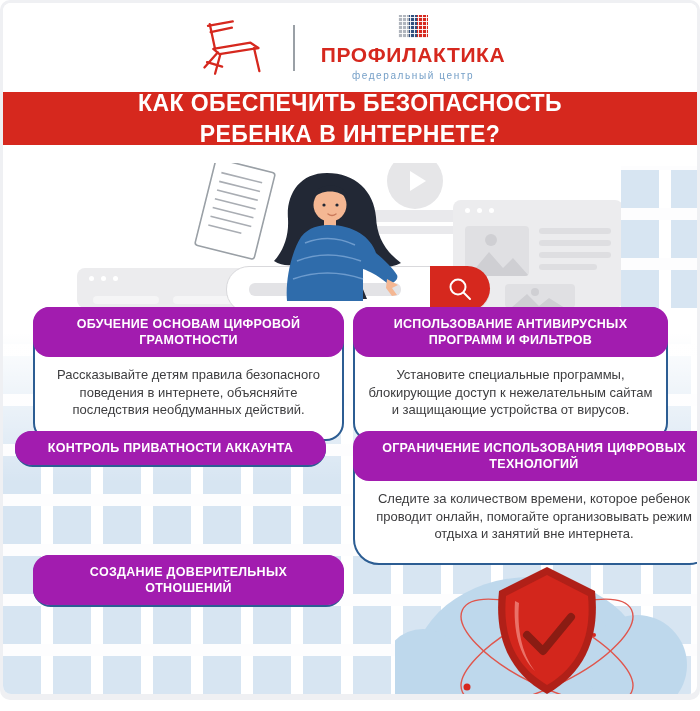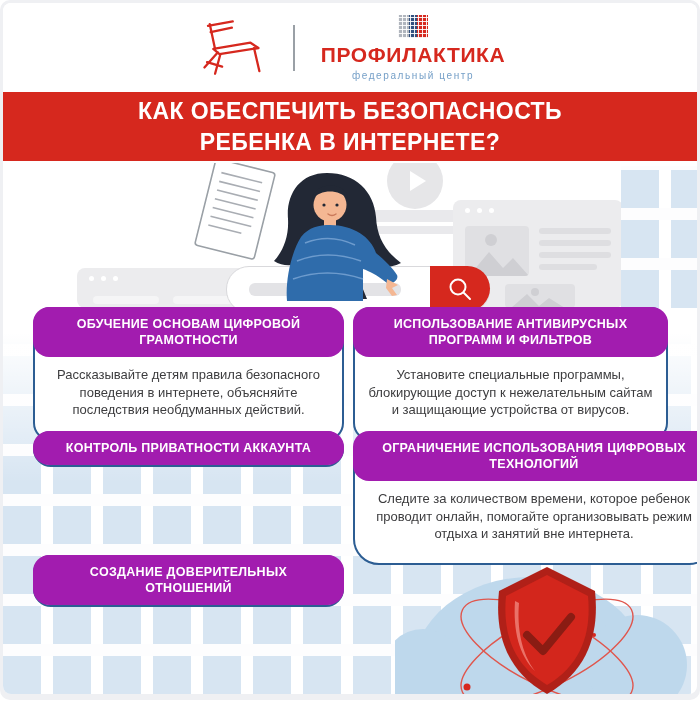--- a/index.html
+++ b/index.html
@@ -21,21 +21,21 @@
   .logo-grid{
     width:30px;height:23px;margin-bottom:5px;
     background-image:
       repeating-linear-gradient(90deg, rgba(255,255,255,.9) 0 1px, transparent 1px 4px),
       repeating-linear-gradient(0deg, rgba(255,255,255,.9) 0 1px, transparent 1px 4px),
       linear-gradient(90deg,#b0b5bd 0 38%,#31507f 38% 62%,#d6281e 62% 100%);
   }
   .logo-title{font-size:21px;font-weight:800;color:#d6281e;letter-spacing:.6px;}
   .logo-subtitle{font-size:10px;color:#76a0c8;letter-spacing:1.6px;margin-top:3px;}
   
-  .banner{position:absolute;left:0;top:89px;width:100%;height:69px;background:#d6281e;
+  .banner{position:absolute;left:0;top:89px;width:100%;height:53px;background:#d6281e;
     display:flex;flex-direction:column;align-items:center;justify-content:center;z-index:5;}
   .banner div{color:#ffffff;font-weight:bold;font-size:23px;letter-spacing:.4px;line-height:31px;text-align:center;}
   
   .hero{position:absolute;left:0;top:160px;width:100%;height:145px;overflow:hidden;}
   .win{position:absolute;background:#ececee;border-radius:8px;}
   .win .dots{position:absolute;left:12px;top:8px;display:flex;gap:7px;}
   .win .dots i{width:5px;height:5px;border-radius:50%;background:#ffffff;}
   .bar{position:absolute;background:#e9e9ec;border-radius:5px;}
   .ph{position:absolute;background:#e0e0e3;border-radius:4px;overflow:hidden;}
   .video-circle{position:absolute;border-radius:50%;background:#e6e6e8;display:flex;align-items:center;justify-content:center;}
@@ -59,21 +59,21 @@
   .pattern .fade{position:absolute;left:0;top:0;width:100%;height:150px;
     background:linear-gradient(#ffffff, rgba(255,255,255,0));}
   .cloud-art{position:absolute;left:392px;top:548px;z-index:1;}
   
   .card{position:absolute;width:311px;background:#ffffff;border:2px solid #2c5d93;border-radius:18px;
     box-sizing:border-box;z-index:4;}
   .card-header{background:#a21caf;border-radius:16px;margin:-2px -2px 0 -2px;padding:9px 14px;
     color:#ffffff;font-weight:bold;font-size:12.5px;line-height:16px;text-align:center;letter-spacing:.3px;}
   .card-body{padding:9px 11px 20px 11px;font-size:13px;line-height:17.5px;color:#3c3c3e;text-align:center;}
   .c1{left:30px;top:304px;} .c2{left:350px;top:304px;width:315px;}
-  .c3{left:30px;top:428px;} .c4{left:350px;top:428px;width:362px;border-radius:26px;}
+  .c3{left:12px;top:428px;} .c4{left:350px;top:428px;width:362px;border-radius:26px;}
   .c5{left:30px;top:552px;}
 </style>
 </head>
 <body>
 
 <div class="frame"></div>
 
 <div class="poster">
 
   <div class="header">

